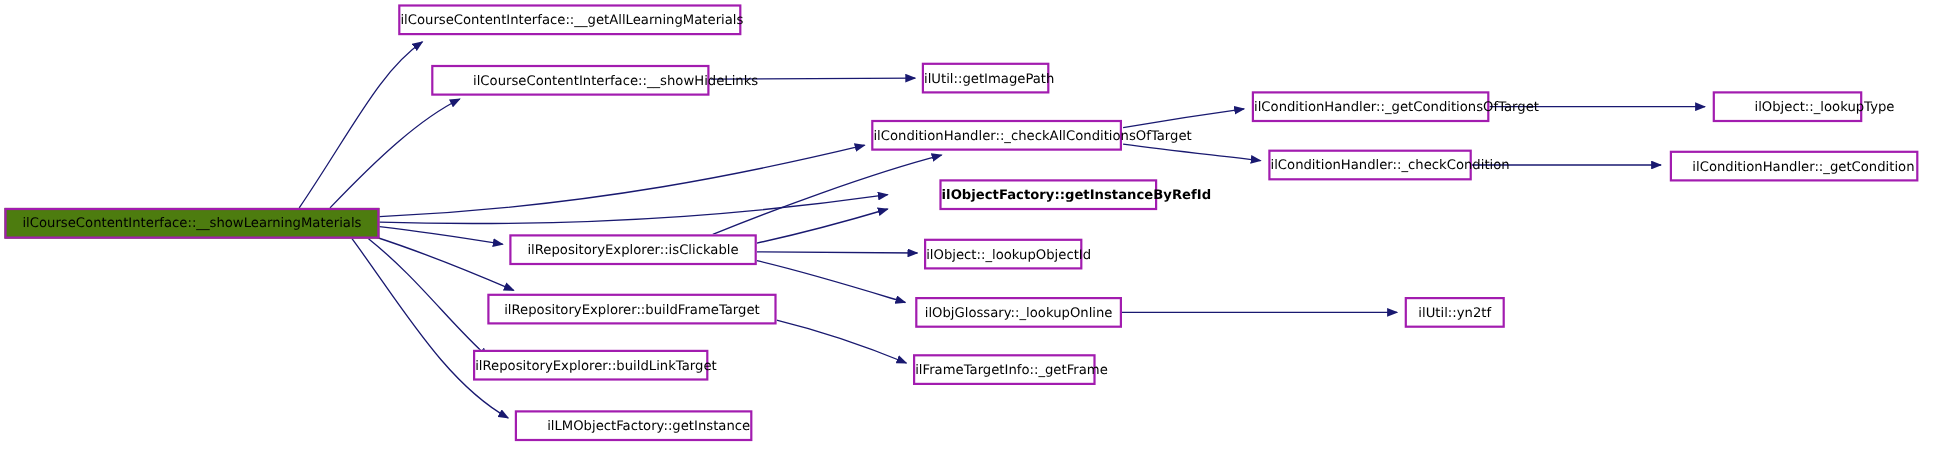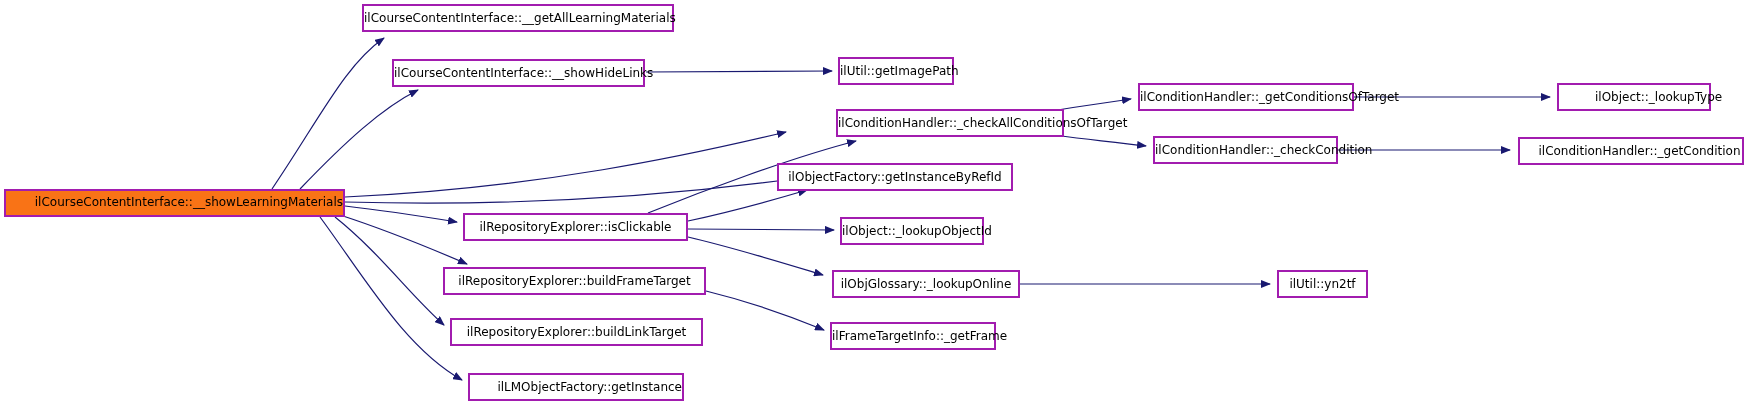--- a/index.html
+++ b/index.html
@@ -18,24 +18,23 @@
     border:2px solid #a21caf;
     background:#ffffff;
     color:#000000;
     font-size:12px;
     line-height:25px;
     text-align:center;
     white-space:nowrap;
     cursor:pointer;
   }
   .node.highlighted{
-    background:#f97316;
+    background:#4d7c0f;
     border-width:2px;
     line-height:23px;
-    text-align:right;
   }
   .edge{fill:none;stroke:#191970;stroke-width:1.2px;}
 </style>
 </head>
 <body>
 
 <div id="canvas">
   <svg id="edge-layer" xmlns="http://www.w3.org/2000/svg">
     <defs>
       <marker id="arrow" markerWidth="10" markerHeight="8" refX="9" refY="4" orient="auto" markerUnits="userSpaceOnUse">
@@ -60,30 +59,30 @@
         <path d="M993,284 L1270,284" class="edge" stroke="#191970" marker-end="url(#arrow)"></path>
         <path d="M1021,116 C1062,109 1095,104 1131,99" class="edge" stroke="#191970" marker-end="url(#arrow)"></path>
         <path d="M1021,131 C1065,137 1105,141 1146,146" class="edge" stroke="#191970" marker-end="url(#arrow)"></path>
         <path d="M1354,97 L1550,97" class="edge" stroke="#191970" marker-end="url(#arrow)"></path>
         <path d="M1338,150 L1510,150" class="edge" stroke="#191970" marker-end="url(#arrow)"></path>
       </g>
   </svg>
   <div id="node-layer">
       <div class="node highlighted" style="left: 4px; top: 189px; width: 341px;">ilCourseContentInterface::__showLearningMaterials</div>
       <div class="node" style="left: 362px; top: 4px; width: 312px;">ilCourseContentInterface::__getAllLearningMaterials</div>
-      <div class="node" style="left: 392px; top: 59px; width: 253px;">ilCourseContentInterface::__showHideLinks</div>
+      <div class="node" style="left: 392px; top: 59px; width: 253px; padding-left: 36px;">ilCourseContentInterface::__showHideLinks</div>
       <div class="node" style="left: 838px; top: 57px; width: 116px;">ilUtil::getImagePath</div>
-      <div class="node" style="left: 792px; top: 109px; width: 228px; margin-left: 44px;">ilConditionHandler::_checkAllConditionsOfTarget</div>
+      <div class="node" style="left: 792px; top: 109px; width: 228px;">ilConditionHandler::_checkAllConditionsOfTarget</div>
       <div class="node" style="left: 1138px; top: 83px; width: 216px;">ilConditionHandler::_getConditionsOfTarget</div>
-      <div class="node" style="left: 1557px; top: 83px; width: 154px; padding-left: 36px;">ilObject::_lookupType</div>
+      <div class="node" style="left: 1557px; top: 83px; width: 136px; padding-left: 36px;">ilObject::_lookupType</div>
       <div class="node" style="left: 1153px; top: 136px; width: 185px;">ilConditionHandler::_checkCondition</div>
       <div class="node" style="left: 1518px; top: 137px; width: 226px; padding-left: 17px;">ilConditionHandler::_getCondition</div>
-      <div class="node" style="left: 777px; top: 163px; width: 236px;">ilObjectFactory::getInstanceByRefId</div>
+      <div class="node" style="left: 854px; top: 163px; width: 198px; font-weight: bold;">ilObjectFactory::getInstanceByRefId</div>
       <div class="node" style="left: 463px; top: 213px; width: 225px;">ilRepositoryExplorer::isClickable</div>
       <div class="node" style="left: 840px; top: 217px; width: 144px;">ilObject::_lookupObjectId</div>
       <div class="node" style="left: 832px; top: 270px; width: 188px;">ilObjGlossary::_lookupOnline</div>
       <div class="node" style="left: 1277px; top: 270px; width: 91px;">ilUtil::yn2tf</div>
       <div class="node" style="left: 443px; top: 267px; width: 263px;">ilRepositoryExplorer::buildFrameTarget</div>
       <div class="node" style="left: 830px; top: 322px; width: 166px;">ilFrameTargetInfo::_getFrame</div>
-      <div class="node" style="left: 450px; top: 318px; width: 253px;">ilRepositoryExplorer::buildLinkTarget</div>
+      <div class="node" style="left: 430px; top: 318px; width: 214px;">ilRepositoryExplorer::buildLinkTarget</div>
       <div class="node" style="left: 468px; top: 373px; width: 216px; text-align: right;">ilLMObjectFactory::getInstance</div>
     </div>
 </div>
 
 </body></html>

